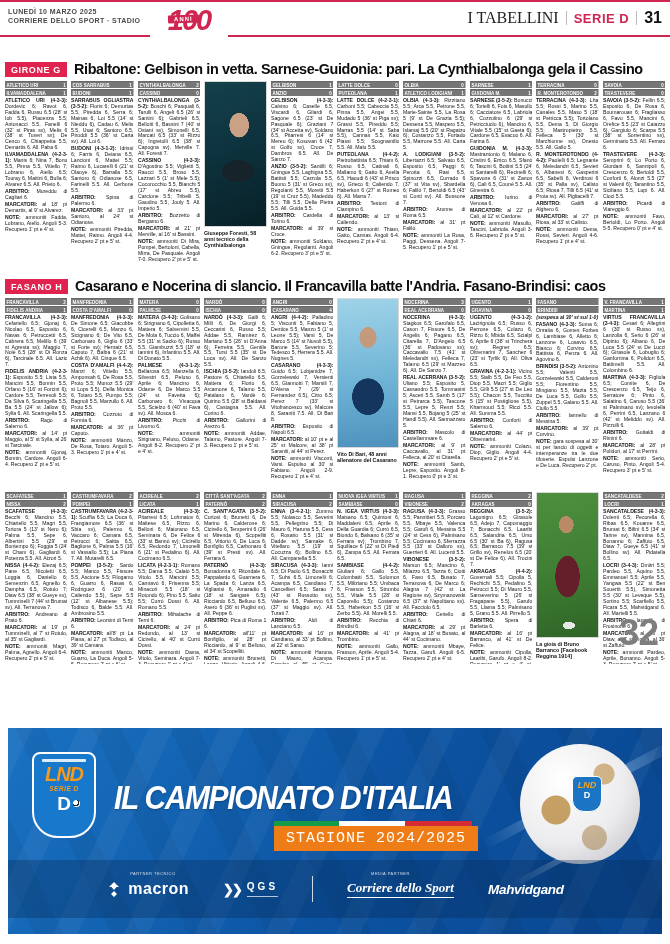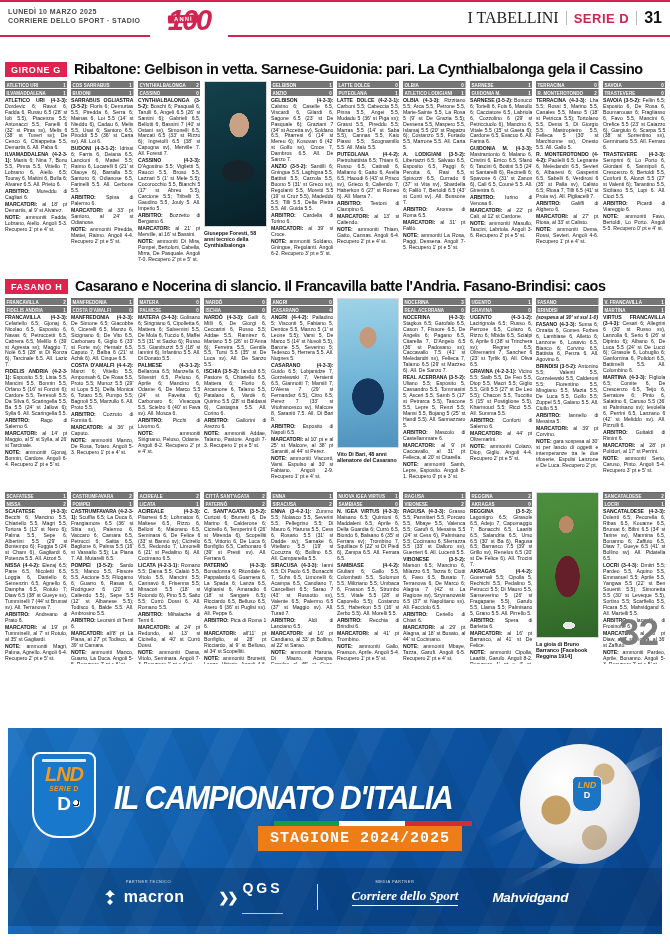--- a/index.html
+++ b/index.html
@@ -62,36 +62,36 @@
   .streak{position:absolute;width:220px;height:10px;background:linear-gradient(90deg,rgba(255,255,255,0),rgba(210,235,255,.5),rgba(255,255,255,0));transform:rotate(-28deg)}
   .st1{right:-30px;top:60px}.st2{right:10px;top:120px;width:150px;height:6px}
   .lnd-shield{position:absolute;left:24px;top:24px;width:64px;height:86px;background:#1878cc;border:2.5px solid #fff;border-radius:8px 8px 26px 26px;text-align:center;padding-top:5px;z-index:2}
   .lnd-micro{width:44px;height:3px;background:rgba(255,255,255,.85);margin:0 auto 2px;border-radius:1px}
   .lnd-word{font-size:20px;font-weight:bold;font-style:italic;color:#f59a1e;letter-spacing:-1px;line-height:20px}
   .lnd-sub{font-size:6.5px;font-weight:bold;font-style:italic;color:#f59a1e;letter-spacing:.5px;line-height:9px}
   .lnd-d{font-size:19px;font-weight:bold;color:#fff;line-height:22px;position:relative}
   .lnd-d::after{content:"";position:absolute;margin-left:2px;top:7px;width:7px;height:7px;border-radius:50%;background:radial-gradient(circle at 35% 35%,#fff 40%,#222 42% 60%,#fff 62%)}
   .banner-title{position:absolute;left:106px;top:50px;color:#fff;font-weight:bold;font-style:italic;font-size:34px;letter-spacing:-1.5px;white-space:nowrap;transform:scaleX(.88);transform-origin:left center;z-index:2;text-shadow:0 1px 2px rgba(0,0,0,.25)}
   .tricolor{position:absolute;left:266px;top:93px;width:198px;height:5px;z-index:2;background:linear-gradient(90deg,#169b48 0 33%,#fff 33% 66%,#d42b34 66%)}
-  .stagione{position:absolute;left:250px;top:98px;z-index:2;background:#ef7d17;color:#fff;font-family:"Liberation Mono",monospace;font-weight:bold;font-size:15px;letter-spacing:1px;padding:4px 12px}
+  .stagione{position:absolute;left:266px;top:98px;z-index:2;background:#ef7d17;color:#fff;font-family:"Liberation Mono",monospace;font-weight:normal;font-size:15px;letter-spacing:1px;padding:4px 12px}
   .ball{position:absolute;right:22px;top:16px;width:120px;height:120px;border-radius:50%;z-index:2;background:
     radial-gradient(circle at 30% 55%,rgba(185,138,63,.8) 0 14px,rgba(0,0,0,0) 15px),
     radial-gradient(circle at 70% 25%,rgba(185,138,63,.6) 0 10px,rgba(0,0,0,0) 11px),
     radial-gradient(circle at 62% 78%,rgba(160,120,60,.5) 0 12px,rgba(0,0,0,0) 13px),
     radial-gradient(circle at 35% 30%,#ffffff,#ececee 55%,#c6c6cc 90%)}
   .ball-badge{position:absolute;right:60px;top:48px;width:30px;height:36px;background:#1b74c4;border:1.5px solid #fff;border-radius:5px 5px 12px 12px;z-index:3;text-align:center;padding-top:3px}
   .ball-badge .bw{font-size:9px;font-weight:bold;font-style:italic;color:#f5a21e;line-height:10px}
   .ball-badge .bd{font-size:9px;font-weight:bold;color:#fff;line-height:11px}
-  .sponsors{position:absolute;left:0;right:0;bottom:8px;height:58px;background:rgba(6,42,88,.35);display:flex;align-items:center;justify-content:center;gap:34px;z-index:2}
+  .sponsors{position:absolute;left:0;right:0;bottom:16px;height:58px;background:rgba(6,42,88,.35);display:flex;align-items:center;justify-content:center;gap:34px;z-index:2}
   .sp{display:flex;align-items:center;gap:6px;color:#fff;position:relative}
   .sp .micro{position:absolute;top:-9px;left:24px;font-size:4px;letter-spacing:.5px;color:rgba(255,255,255,.8);white-space:nowrap}
   .macron-icon svg{display:block}
   .macron-word{font-size:16px;font-weight:bold;letter-spacing:.5px}
   .qgs-icon{font-size:13px;font-weight:bold;letter-spacing:-2px;color:#fff}
-  .qgs-word{font-size:14px;font-weight:bold;letter-spacing:3px;border-bottom:1px solid rgba(255,255,255,.7);padding-bottom:17px}
+  .qgs-word{font-size:10px;font-weight:bold;letter-spacing:3px;border-bottom:1px solid rgba(255,255,255,.7);padding-bottom:4px}
   .sp-div{width:1px;height:26px;background:rgba(255,255,255,.8)}
   .cds-word{font-family:"Liberation Serif",serif;font-size:13px;font-weight:bold;font-style:italic;border-bottom:1.5px solid #fff;padding-bottom:1px;white-space:nowrap}
   .tuttosport-word{font-size:13.5px;font-weight:bold;font-style:italic;letter-spacing:-.3px}
 </style>
 </head>
 <body>
 
 <div class="toprule"></div>
 
 <div class="mast-left">

